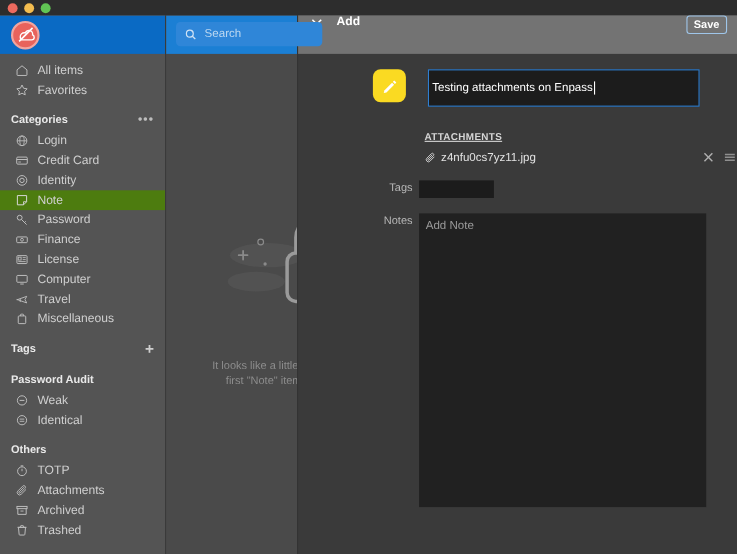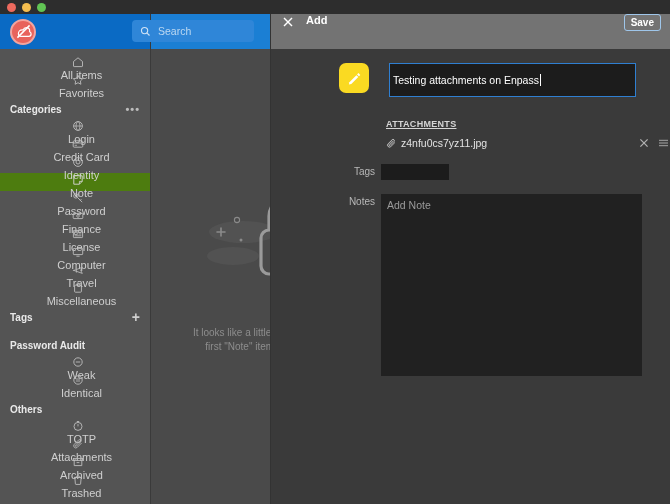--- a/index.html
+++ b/index.html
@@ -52,21 +52,20 @@
   }
   .logo svg { display: block; }
   .sb-scroll { flex: 1; padding-top: 6px; overflow: hidden; }
 
   .sb-item {
     height: 18px;
     display: flex; align-items: center;
     padding-left: 13px;
     font-size: 11px; color: #cfcfcf;
     white-space: nowrap;
-    flex-direction: column;
   }
   .sb-item.active { background: #4d7c0f; }
   .sb-ico {
     width: 14px; height: 14px;
     margin-right: 7px;
     display: flex; align-items: center; justify-content: center;
     flex: 0 0 14px;
   }
   .sb-ico svg { display: block; }
 
@@ -217,21 +216,21 @@
     padding-right: 6px;
     font-size: 10px; color: #b8b8b8;
     line-height: 16px;
   }
   .tags-input {
     width: 68px; height: 16px;
     background: #1c1c1c;
   }
   .notes-area {
     flex: 1;
-    height: 182px;
+    height: 267px;
     background: #212121;
     padding: 5px 6px;
     font-size: 10.5px; color: #9b9b9b;
   }
 </style>
 </head>
 <body>
 
 <div class="window">
 
@@ -560,21 +559,21 @@
         <div class="field-row">
           <div class="field-label">Notes</div>
           <div class="notes-area">Add Note</div>
         </div>
 
       </div>
     </div>
 
   </div>
 
-  <div style="position:absolute; left:132px; top:20px; width:122px; height:22px;
+  <div style="position:absolute; left:160px; top:20px; width:133px; height:22px;
               background:#2f86d8; border-radius:4px; display:flex; align-items:center; padding-left:8px;">
     <span style="display:flex; align-items:center;">
       <svg width="11" height="11" viewBox="0 0 12 12">
         <circle cx="5" cy="5" r="3.4" fill="none" stroke="#cfe2f5" stroke-width="1.2"></circle>
         <line x1="7.5" y1="7.5" x2="10.4" y2="10.4" stroke="#cfe2f5" stroke-width="1.3"></line>
       </svg>
     </span>
     <span style="margin-left:7px; font-size:10.5px; color:#bcd8f1;">Search</span>
   </div>
 

